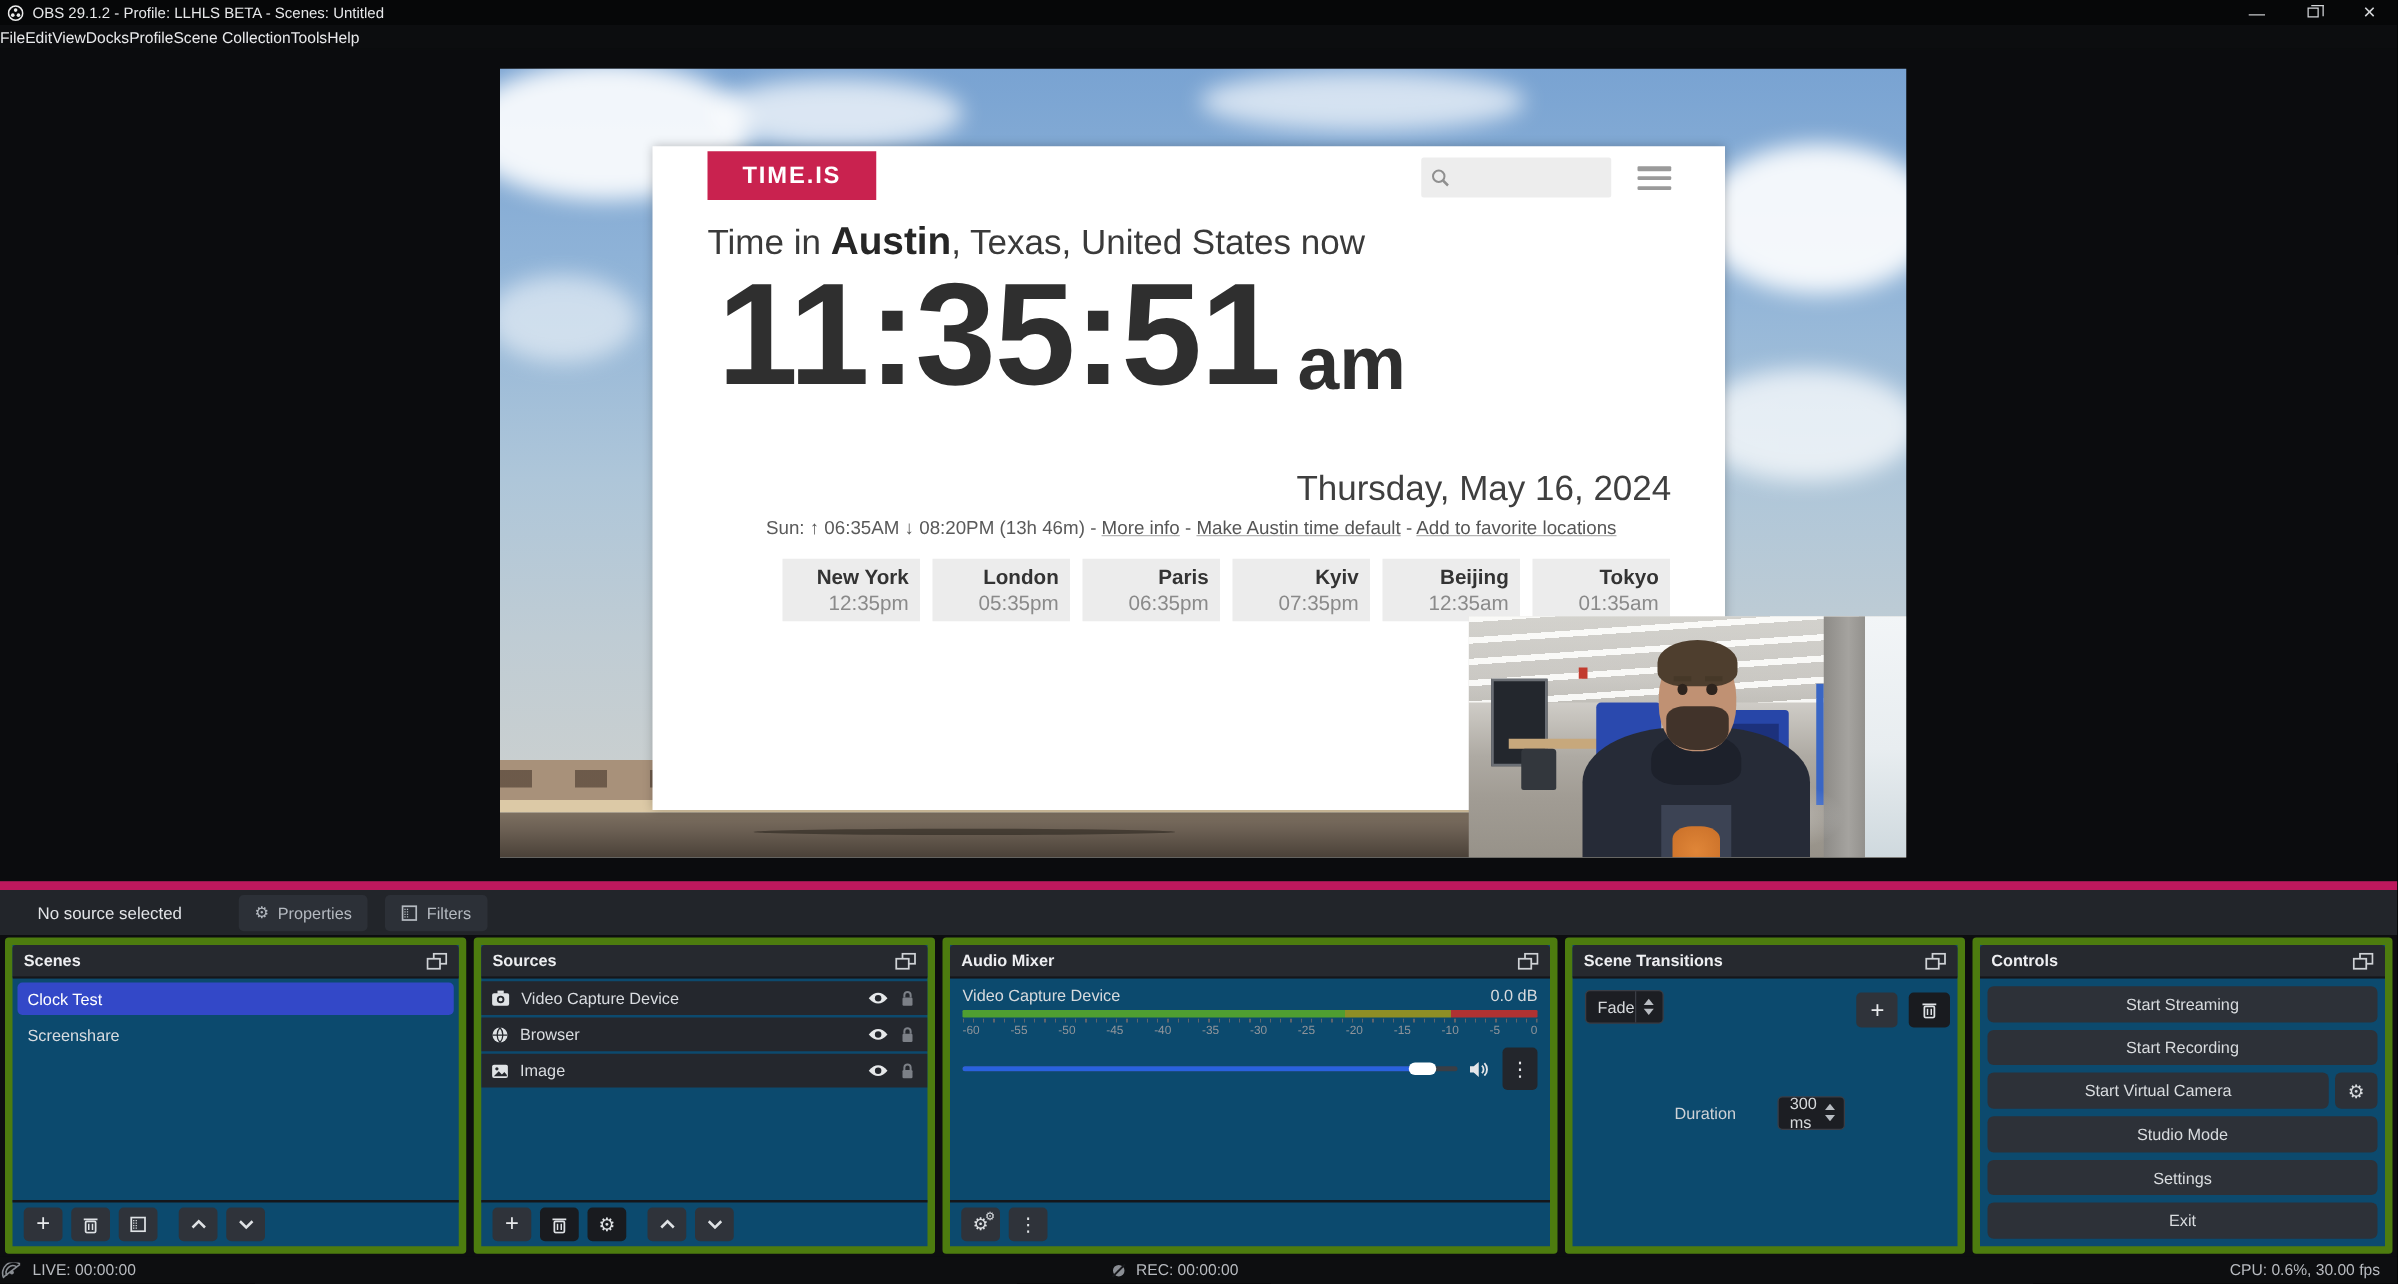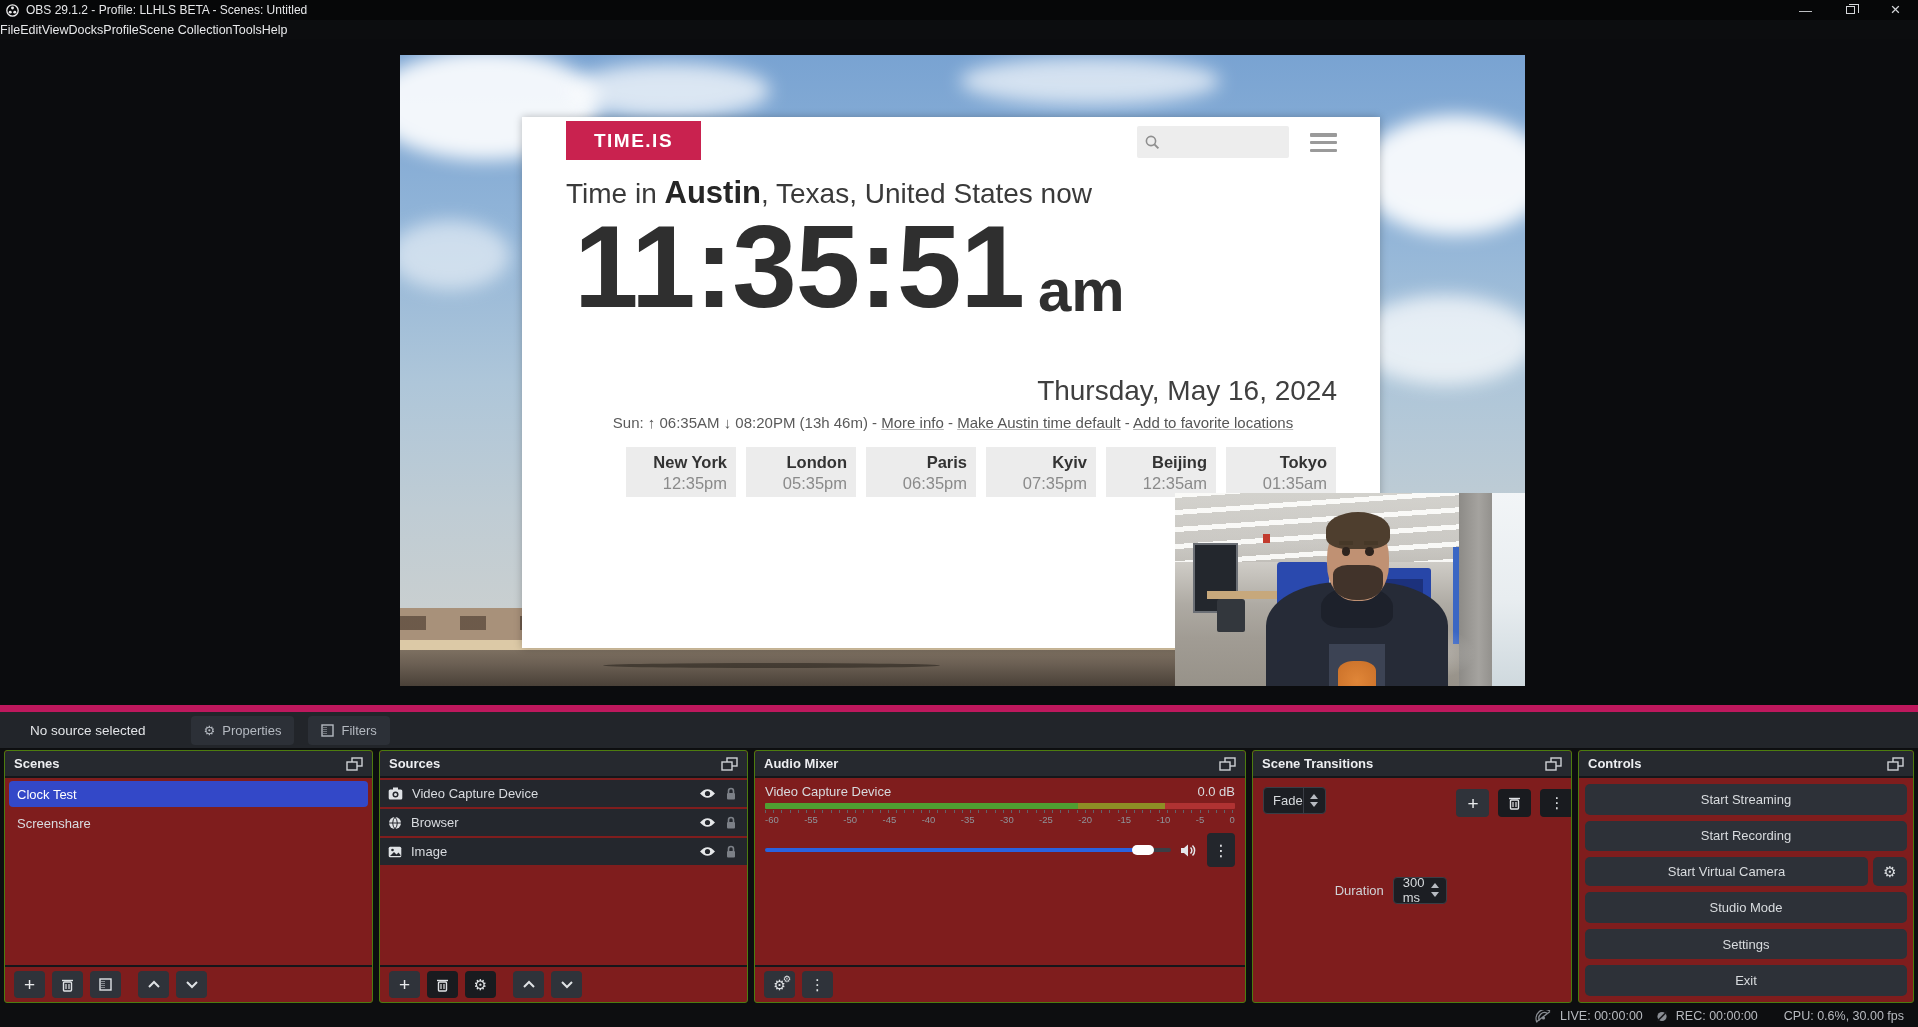--- a/index.html
+++ b/index.html
@@ -86,21 +86,21 @@
 
   
   .srcbar { position:absolute; left:0; top:705px; width:100%; height:43px; background:#22252a; display:flex; align-items:center; border-top:7px solid #be185d; }
   .srcbar-status { margin-left:30px; font-size:13.5px; color:#e2e4e7; }
   .srcbar-btn { margin-left:14px; height:29px; display:flex; align-items:center; gap:7px; background:#2c3037; border-radius:4px; padding:0 13px; font-size:13px; color:#b4b9c0; }
   .srcbar-btn:first-of-type { margin-left:45px; }
   .glyph { font-family:"DejaVu Sans", sans-serif; }
 
   
   .docks { position:absolute; left:0; top:748px; width:100%; height:257px; background:#0d0e10; }
-  .panel { position:absolute; top:2px; bottom:2px; background:#7f1d1d; border-radius:3px; border:1px solid #4d7c0f; display:flex; flex-direction:column; }
+  .panel { position:absolute; top:2px; bottom:2px; background:#0c4a6e; border-radius:3px; border:6px solid #4d7c0f; display:flex; flex-direction:column; }
   .p-scenes { left:4px; width:369px; } .p-sources { left:379px; width:369px; }
   .p-mixer { left:754px; width:492px; } .p-trans { left:1252px; width:320px; }
   .p-controls { left:1578px; width:336px; }
   .panel-header { height:27px; flex:0 0 27px; background:#26292f; border-bottom:2px solid #15161a; display:flex; align-items:center; padding:0 9px; border-radius:3px 3px 0 0; }
   .panel-title { font-size:13px; font-weight:bold; color:#edeef1; }
   .popout { margin-left:auto; }
   .panel-body { flex:1; position:relative; overflow:hidden; }
   .panel-toolbar { flex:0 0 37px; border-top:2px solid #15161a; display:flex; align-items:center; gap:7px; padding:0 9px; }
   .tbtn { width:31px; height:27px; background:#2f333a; border-radius:4px; display:flex; align-items:center; justify-content:center; color:#dfe2e5; }
   .tbtn.dark { background:#191b1f; }
@@ -128,36 +128,36 @@
   .slider-handle { position:absolute; left:calc(93% - 11px); top:-3px; width:22px; height:10px; background:#fff; border-radius:5px; }
   .kebab-btn { width:28px; height:34px; background:#23262c; border-radius:4px; display:flex; align-items:center; justify-content:center; color:#e4e6e9; font-size:16px; }
 
   
   .trans-body { padding:9px 10px; display:flex; gap:9px; }
   .combo { height:27px; background:#1c1e23; border:1px solid #3a3d45; border-radius:4px; display:flex; align-items:center; font-size:13px; color:#d7dadd; }
   .combo .val { padding-left:9px; flex:1; }
   .combo .arrows { width:22px; align-self:stretch; border-left:1px solid #3a3d45; display:flex; flex-direction:column; align-items:center; justify-content:center; gap:3px; }
   .dur-row { display:flex; align-items:center; gap:9px; }
   .dur-label { font-size:13px; color:#cfd2d6; }
-  .spin { flex:1; height:27px; background:#1c1e23; border:1px solid #3a3d45; border-radius:4px; display:flex; align-items:center; font-size:13px; color:#d7dadd; }
+  .spin { flex:1; height:27px; background:#1c1e23; border:1px solid #3a3d45; border-radius:4px; display:flex; align-items:center; font-size:13px; color:#d7dadd;margin-left:24px; }
   .spin .val { padding-left:9px; flex:1; }
   .spin .arrows { width:22px; display:flex; flex-direction:column; align-items:center; gap:4px; }
   .tri-up { width:0; height:0; border-left:4px solid transparent; border-right:4px solid transparent; border-bottom:5px solid #b8bcc2; }
   .tri-down { width:0; height:0; border-left:4px solid transparent; border-right:4px solid transparent; border-top:5px solid #b8bcc2; }
   .trans-btns { display:flex; justify-content:flex-end; gap:9px; margin-top:2px; }
   .trans-btns .tbtn { width:33px; height:28px; }
 
   
   .ctl-body { padding:6px 6px; display:flex; flex-direction:column; gap:6px; }
   .ctl-row { display:flex; gap:5px; }
   .ctl-btn { flex:1; height:29px; background:#2d3138; border-radius:5px; display:flex; align-items:center; justify-content:center; font-size:13px; color:#d9dcdf; }
   .ctl-gear { flex:0 0 34px; }
 
   
-  .statusbar { position:absolute; left:0; top:1005px; width:100%; height:22px; background:#0d0e10; display:flex; align-items:center; justify-content:flex-end; gap:12px; padding-right:14px; font-size:12.5px; color:#b7babf; }
+  .statusbar { position:absolute; left:0; top:1005px; width:100%; height:22px; background:#0d0e10; display:flex; align-items:center; justify-content:space-between; gap:12px; padding-right:14px; font-size:12.5px; color:#b7babf; }
   .sb-item { display:flex; align-items:center; gap:7px; }
   .sb-cpu { margin-left:14px; }
   svg { display:block; }
 </style>
 </head>
 <body>
 
 <div class="stage">
 
   <div class="titlebar">

